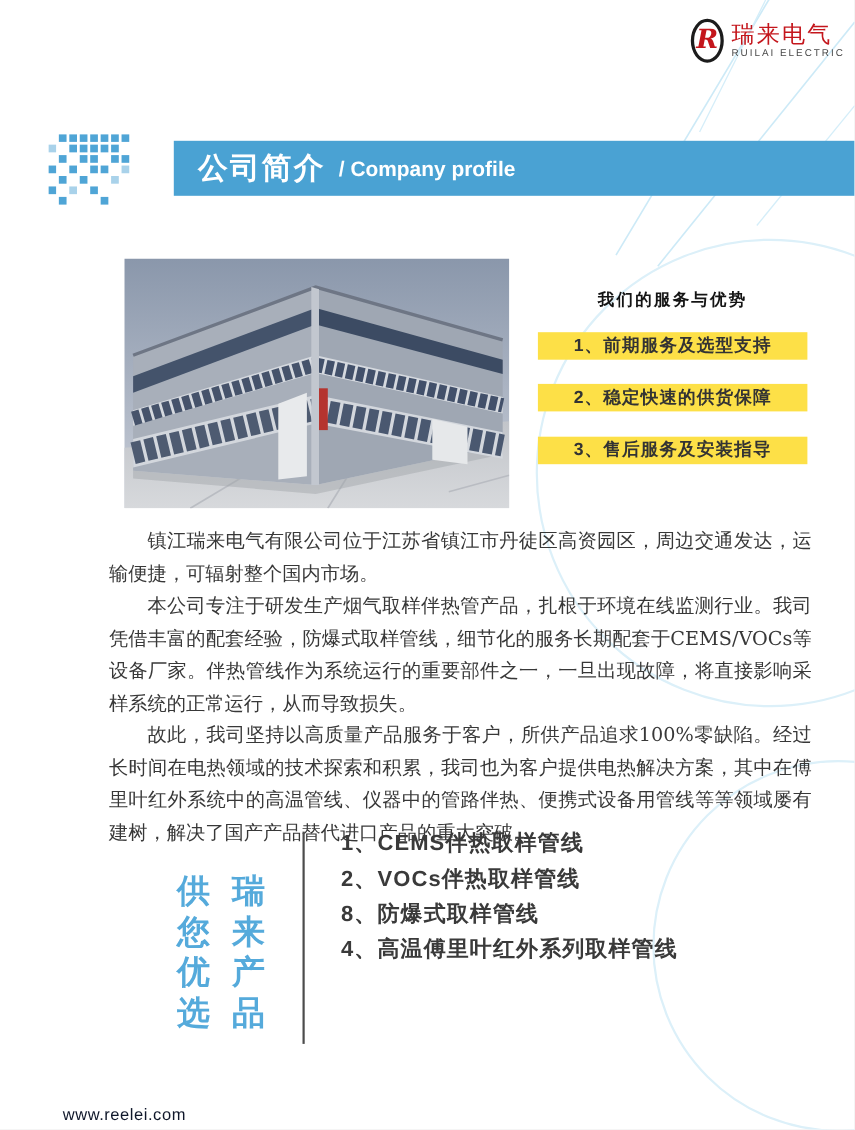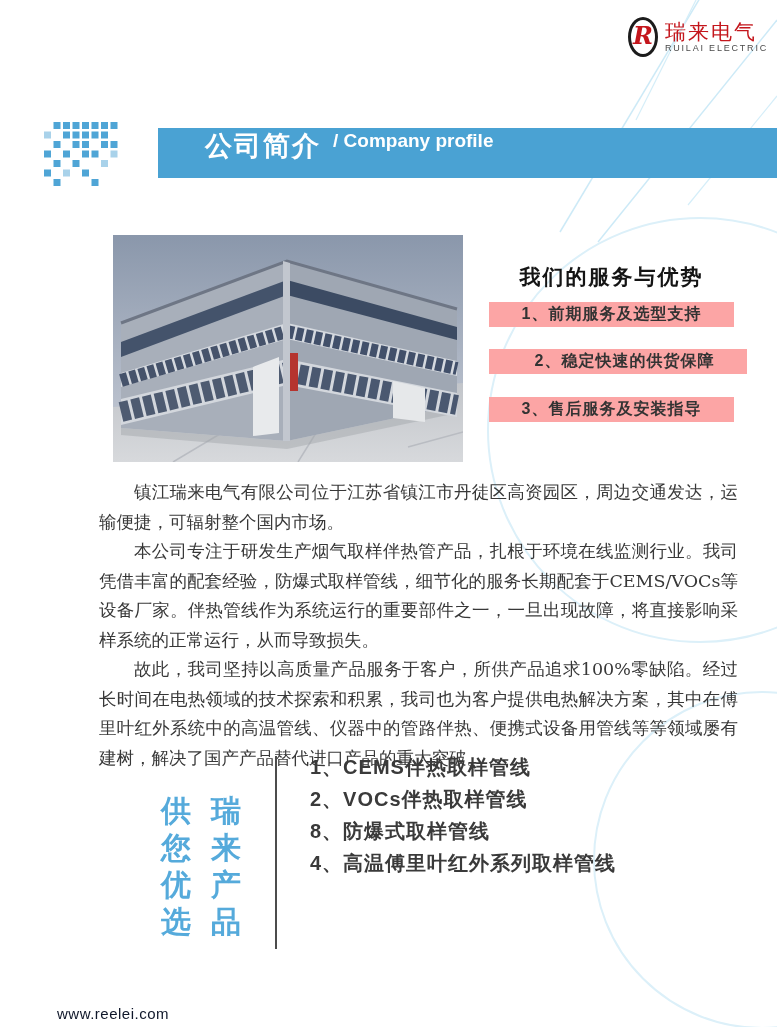--- a/index.html
+++ b/index.html
@@ -15,35 +15,35 @@
   .logo{left:628px;top:12px;width:140px;height:50px;display:flex;align-items:center;gap:7px;}
   .logo-badge{width:40px;height:40px;border:3px solid #1c1c1c;border-radius:50%;
     background:#fff;display:flex;align-items:center;justify-content:center;box-sizing:border-box;}
   .logo-monogram{font-family:"DejaVu Serif",serif;font-style:italic;font-weight:bold;
     font-size:24px;color:#c4161c;line-height:1;transform:translateY(-1px);}
   .logo-cn{font-size:21px;font-weight:normal;color:#c4161c;letter-spacing:2px;line-height:1.1;white-space:nowrap;}
   .logo-en{font-size:9px;color:#4a4a4a;letter-spacing:1.8px;line-height:1.2;white-space:nowrap;}
 
   
   .header-band{left:158px;top:128px;width:619px;height:50px;background:#4aa2d3;
-    display:flex;padding-left:47px;box-sizing:border-box;gap:12px;}
+    display:flex;align-items:center;padding-left:22px;box-sizing:border-box;gap:12px;}
   .header-title-cn{color:#fff;font-size:27px;font-weight:bold;letter-spacing:2px;}
   .header-title-en{color:#fff;font-size:19px;font-weight:bold;transform:translateY(2px);}
   .mosaic{left:44px;top:122px;}
 
   
   .photo{left:113px;top:235px;width:350px;height:227px;}
 
   
   .svc-title{left:489px;top:263px;width:245px;text-align:center;
-    font-size:21px;font-weight:bold;color:#141414;letter-spacing:2px;}
-  .svc-bar{left:489px;width:245px;height:25px;background:#fca5a5;
+    font-size:15px;font-weight:bold;color:#141414;letter-spacing:2px;}
+  .svc-bar{left:489px;width:245px;height:25px;background:#fde047;
     display:flex;align-items:center;justify-content:center;
     font-size:16px;font-weight:bold;color:#333;letter-spacing:1px;}
-  .svc-bar.b1{top:302px;} .svc-bar.b2{top:349px;padding-left:13px;} .svc-bar.b3{top:397px;}
+  .svc-bar.b1{top:302px;} .svc-bar.b2{top:349px;} .svc-bar.b3{top:397px;}
 
   
   .about{left:99px;top:478px;width:639px;font-family:"DejaVu Serif",serif;}
   .about p{margin:0;font-size:17.5px;line-height:29.5px;color:#383838;
     text-align:justify;text-indent:2em;}
 
   
   .slogan-col{top:792px;width:32px;font-size:30px;line-height:37px;font-weight:bold;
     color:#55aadb;word-break:break-all;text-align:center;}
   .slogan-left{left:160px;} .slogan-right{left:198px;margin-left:12px;}

